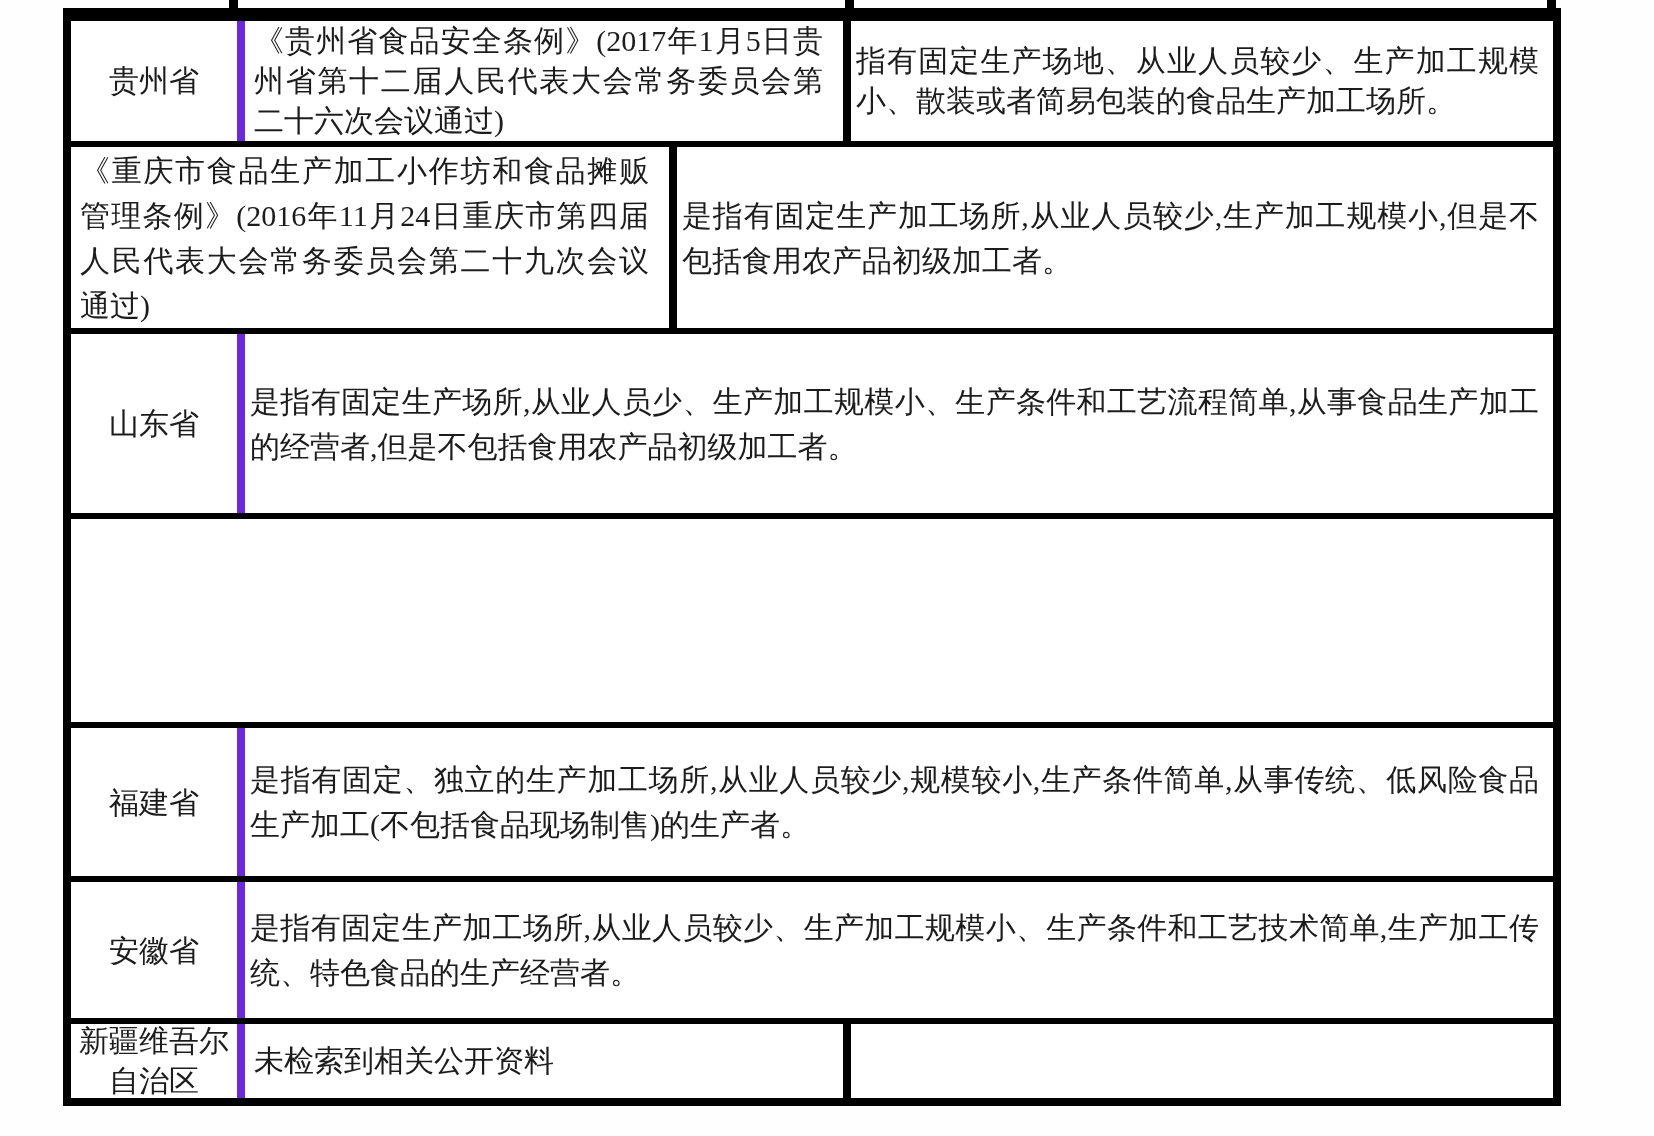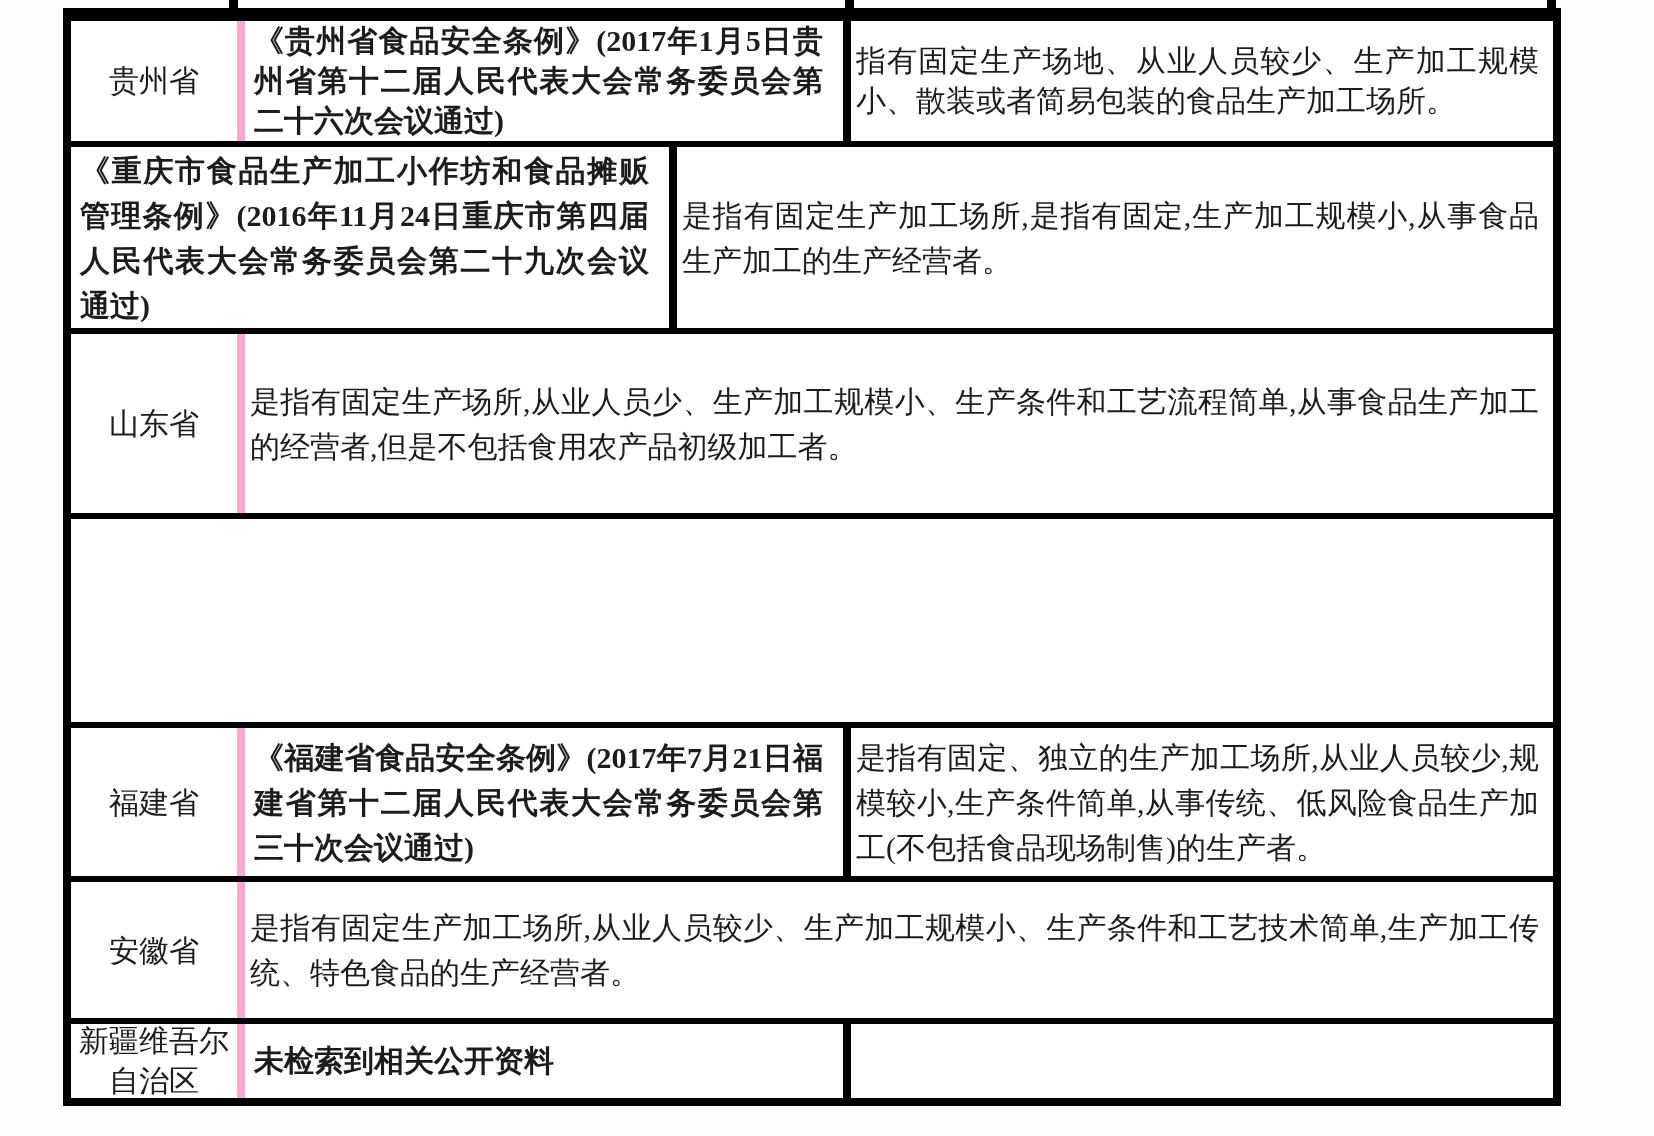--- a/index.html
+++ b/index.html
@@ -59,29 +59,28 @@
     box-sizing: border-box;
     font-size: 30px;
     line-height: 45px;
     overflow: hidden;
   }
   .row:nth-child(1) .cell { line-height: 40px; }
   .row:nth-child(7) .cell { line-height: 40px; }
 
   .c1 {
     width: 174px;
-    border-right: 8px solid #f9a8d4;
+    border-right: 8px solid #6d28d9;
     justify-content: center;
     padding: 0 3px;
   }
   .c2 {
     width: 606px;
     border-right: 8px solid #000;
     padding: 0 20px 0 9px;
-    font-weight: bold;
   }
   .c3 {
     flex: 1;
     padding: 0 14px 0 5px;
   }
   .txt { width: 100%; }
   .c1 .txt { text-align: center; }
   .c2 .txt, .c3 .txt {
     text-align: justify;
     text-justify: inter-ideograph;
@@ -108,42 +107,39 @@
       <div class="cell c3">
           <div class="txt">指有固定生产场地、从业人员较少、生产加工规模小、散装或者简易包装的食品生产加工场所。</div>
         </div>
     </div>
 
     <div class="row">
       <div class="cell c2">
           <div class="txt">《重庆市食品生产加工小作坊和食品摊贩管理条例》(2016年11月24日重庆市第四届人民代表大会常务委员会第二十九次会议通过)</div>
         </div>
       <div class="cell c3">
-          <div class="txt">是指有固定生产加工场所,是指有固定,生产加工规模小,从事食品生产加工的生产经营者。</div>
+          <div class="txt">是指有固定生产加工场所,从业人员较少,生产加工规模小,但是不包括食用农产品初级加工者。</div>
         </div>
     </div>
 
     <div class="row">
       <div class="cell c1">
           <div class="txt">山东省</div>
         </div>
       <div class="cell c3">
           <div class="txt">是指有固定生产场所,从业人员少、生产加工规模小、生产条件和工艺流程简单,从事食品生产加工的经营者,但是不包括食用农产品初级加工者。</div>
         </div>
     </div>
 
     <div class="row">
     </div>
 
     <div class="row">
       <div class="cell c1">
           <div class="txt">福建省</div>
-        </div>
-      <div class="cell c2">
-          <div class="txt">《福建省食品安全条例》(2017年7月21日福建省第十二届人民代表大会常务委员会第三十次会议通过)</div>
         </div>
       <div class="cell c3">
           <div class="txt">是指有固定、独立的生产加工场所,从业人员较少,规模较小,生产条件简单,从事传统、低风险食品生产加工(不包括食品现场制售)的生产者。</div>
         </div>
     </div>
 
     <div class="row">
       <div class="cell c1">
           <div class="txt">安徽省</div>
         </div>

